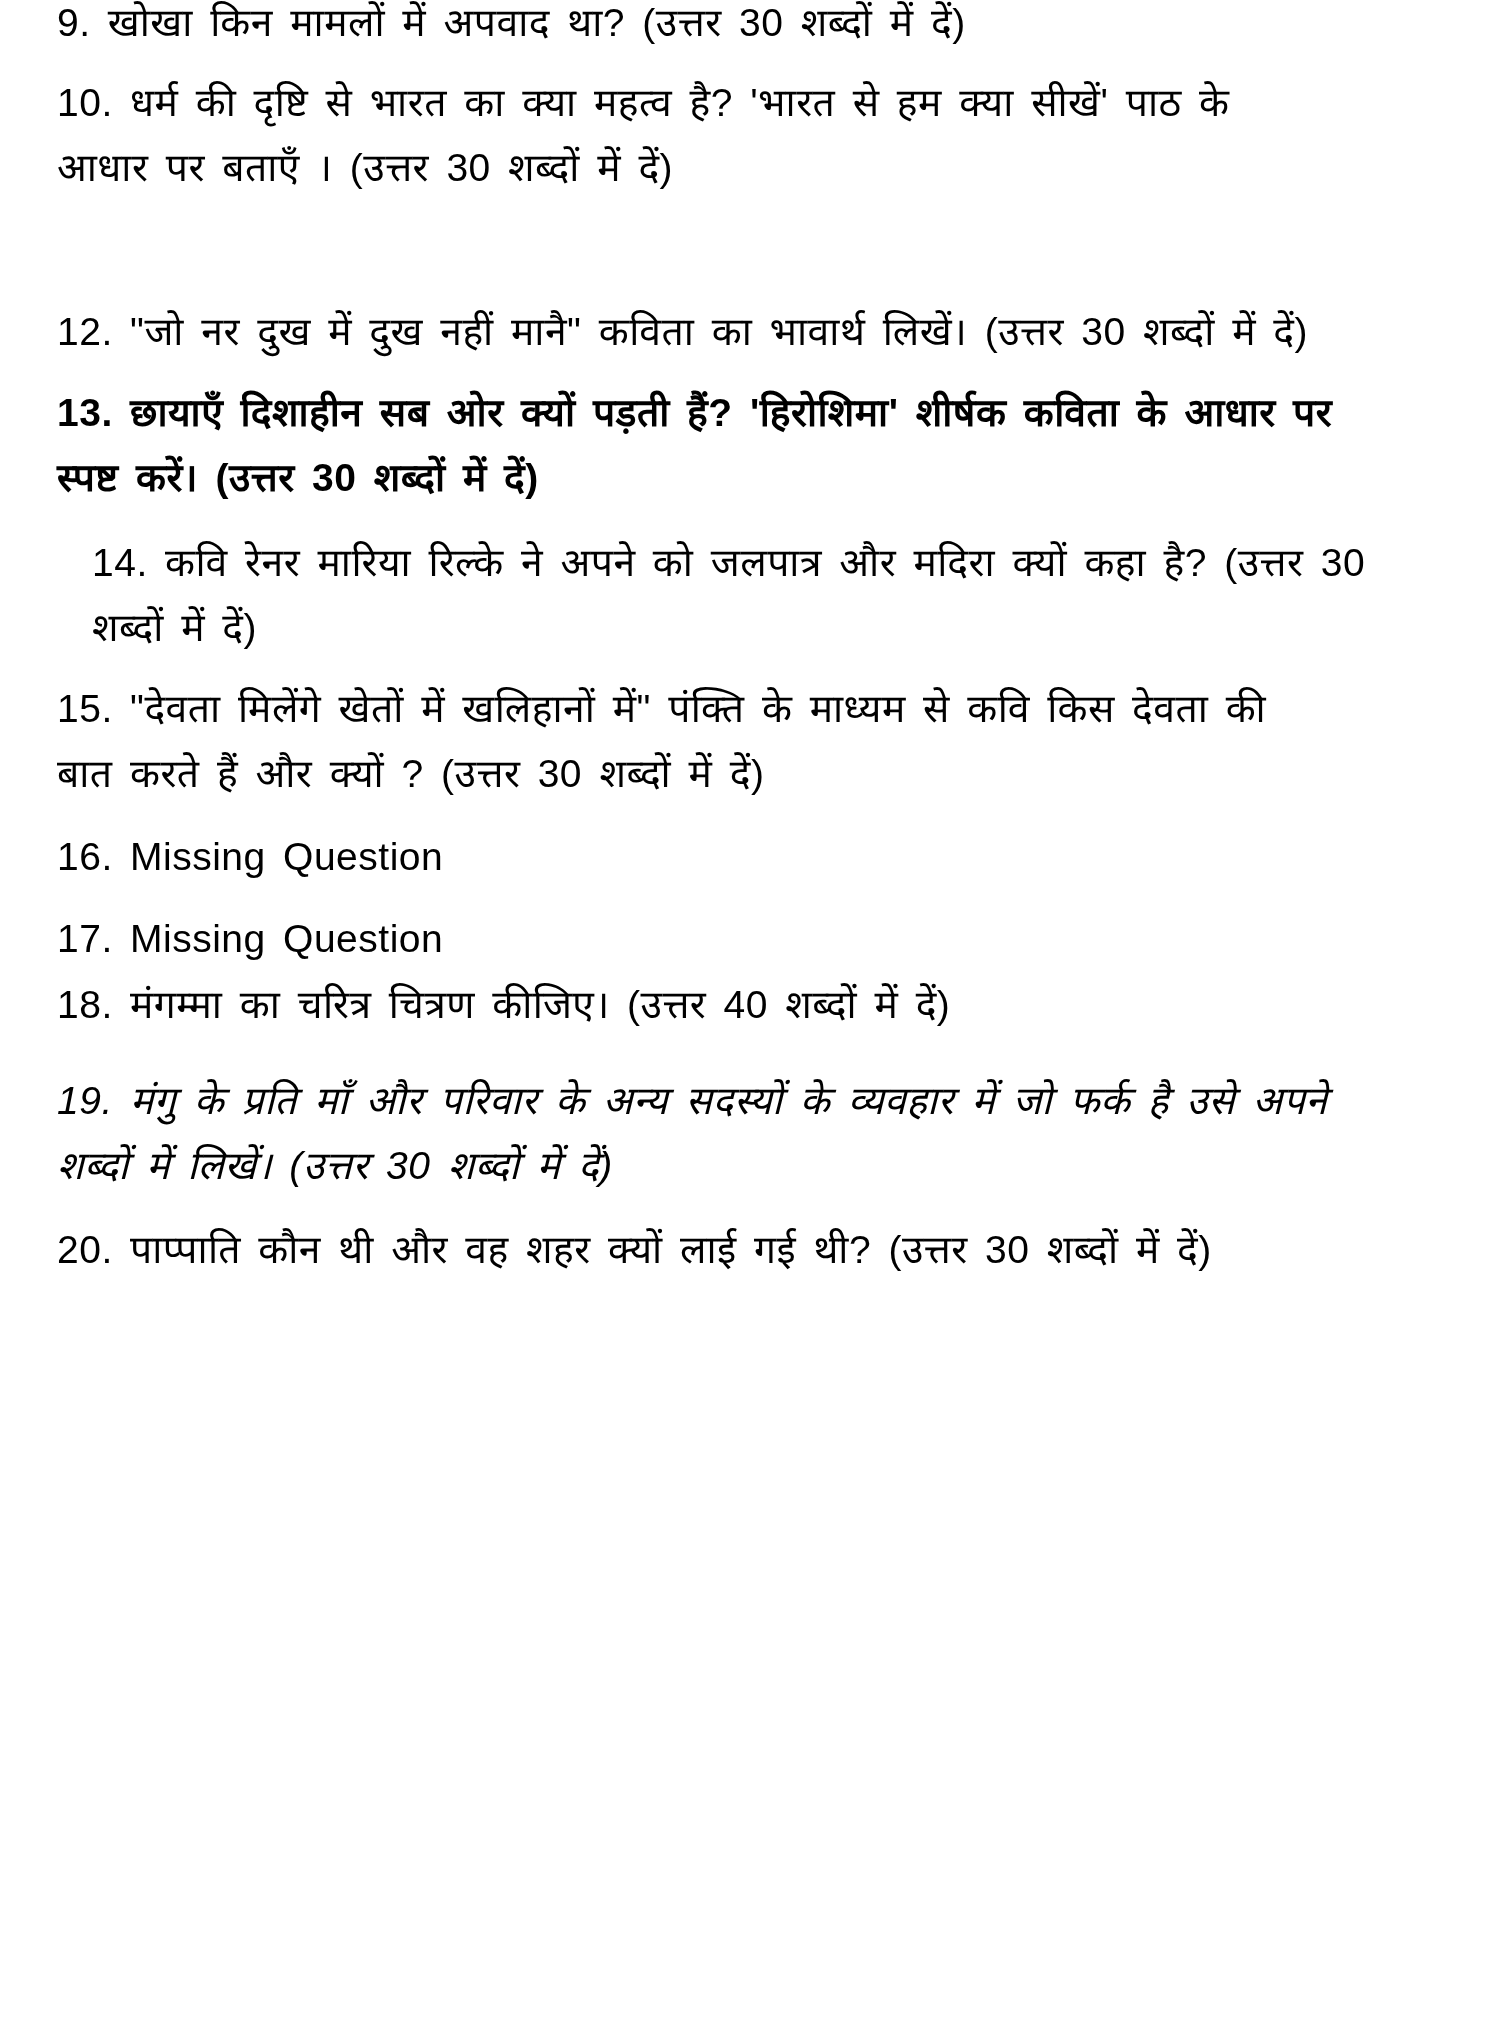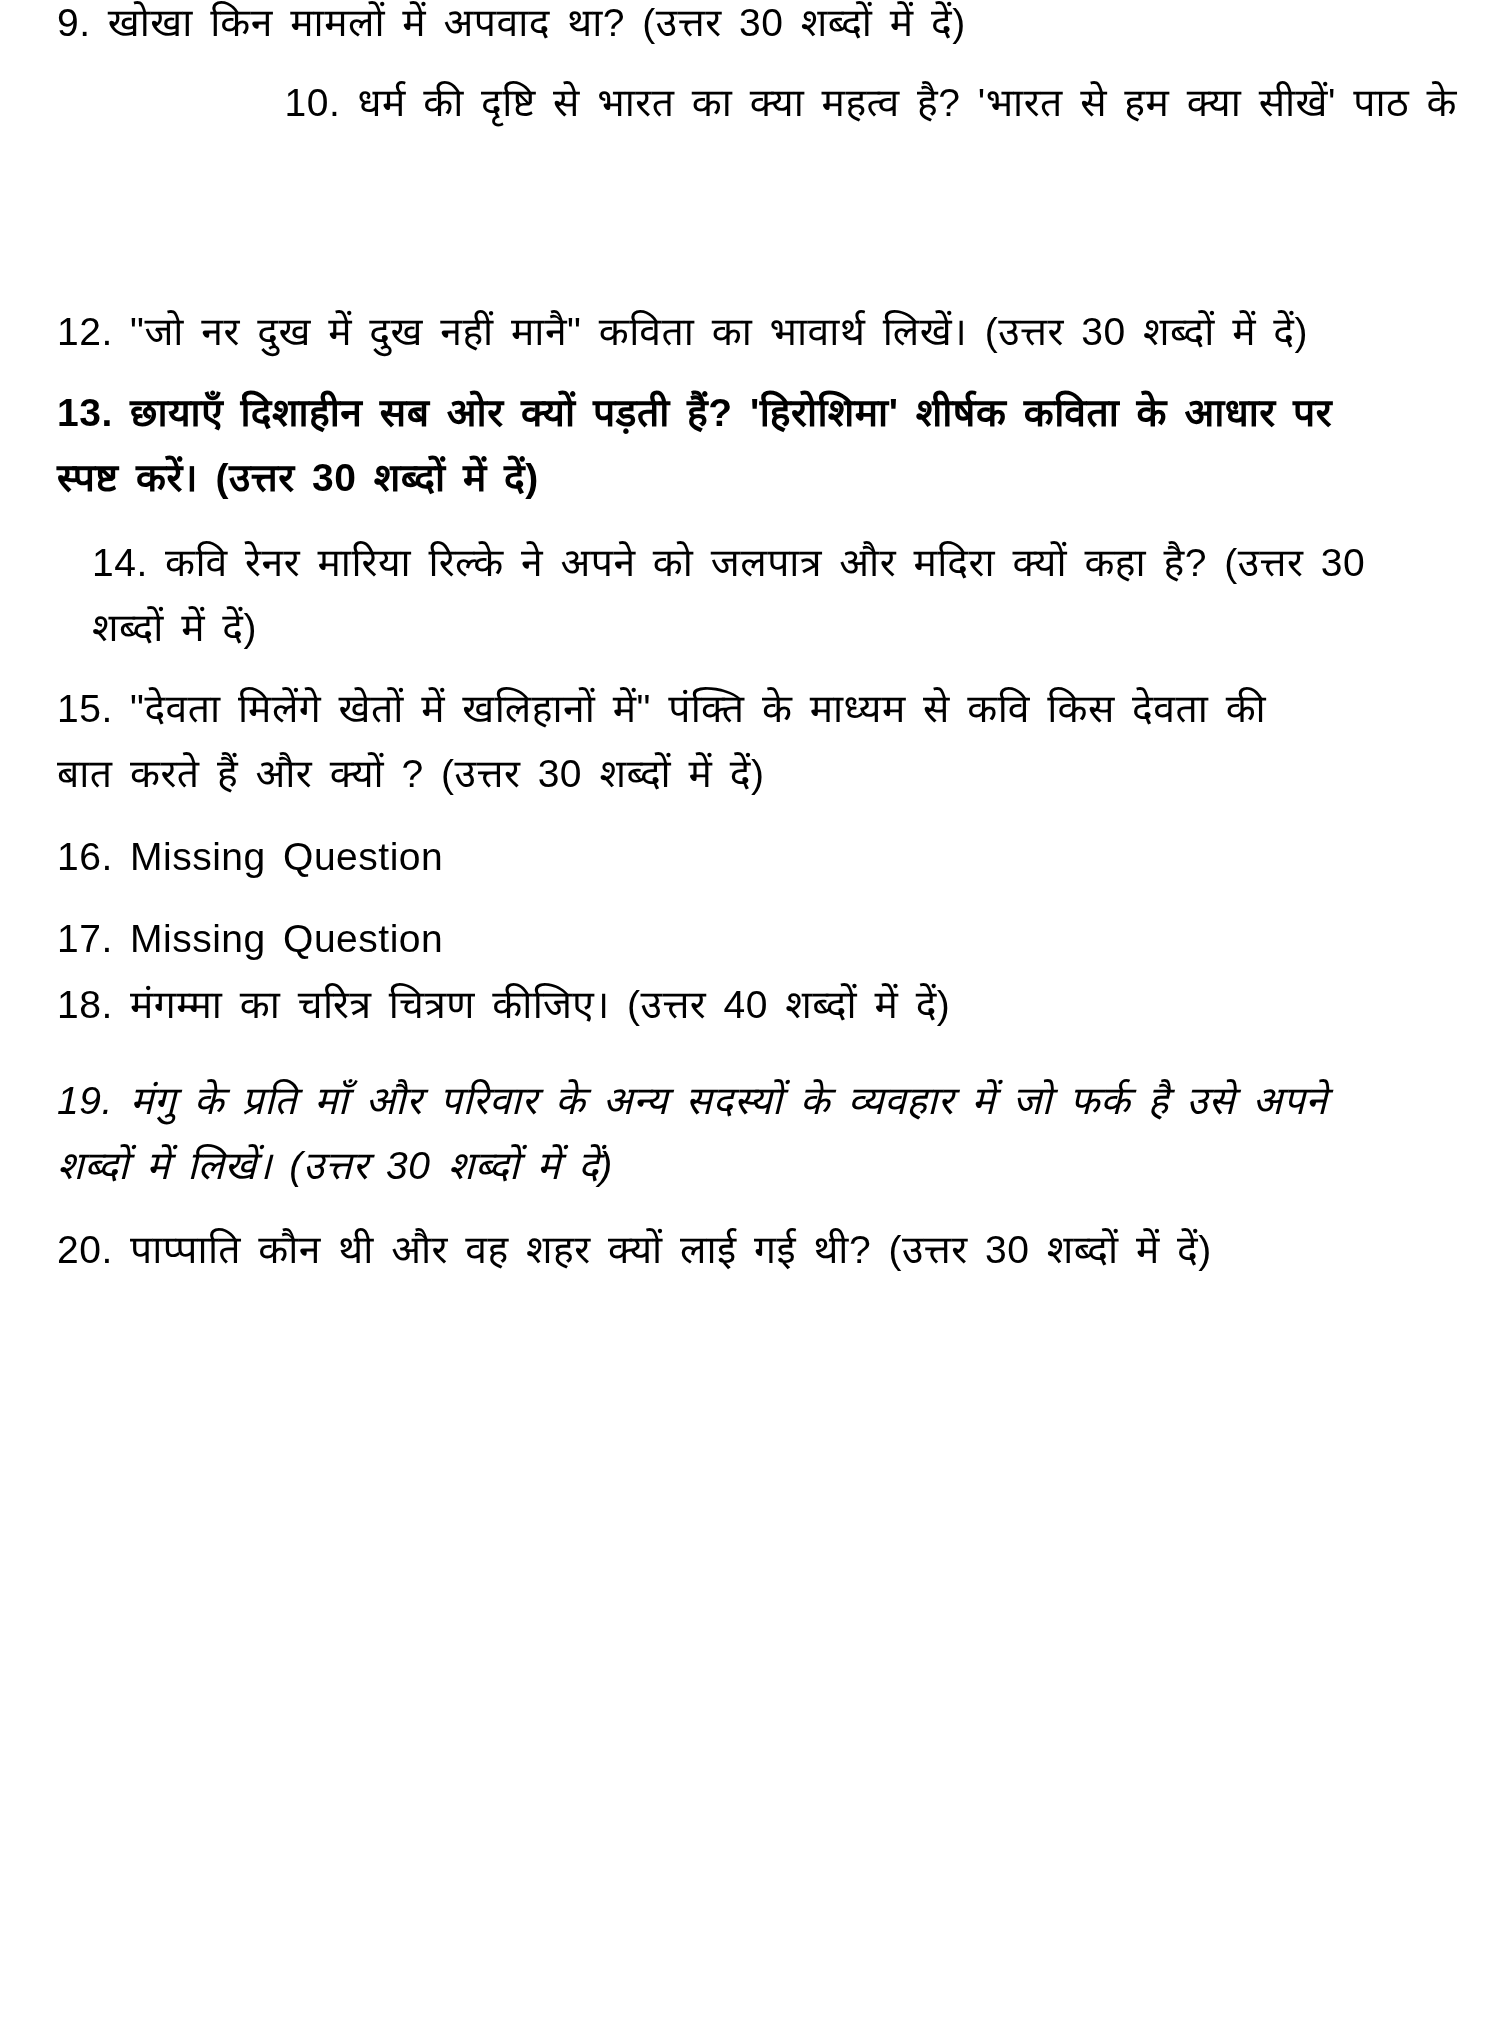--- a/index.html
+++ b/index.html
@@ -39,22 +39,23 @@
   </style>
 </head>
 <body>
 
 <div class="page">
 
   <div class="q" style="top:-10px;">
     <span class="line">9. खोखा किन मामलों में अपवाद था? (उत्तर 30 शब्दों में दें)</span>
   </div>
 
-  <div class="q" style="top:70px;text-align:right;">
+  <div class="q" style="top:70px;">
     <span class="line">10. धर्म की दृष्टि से भारत का क्या महत्व है? 'भारत से हम क्या सीखें' पाठ के</span>
+    <span class="line">आधार पर बताएँ । (उत्तर 30 शब्दों में दें)</span>
   </div>
 
 
   <div class="q" style="top:299px;">
     <span class="line">12. "जो नर दुख में दुख नहीं मानै" कविता का भावार्थ लिखें। (उत्तर 30 शब्दों में दें)</span>
   </div>
 
   <div class="q" style="top:380px;font-weight:bold;">
     <span class="line">13. छायाएँ दिशाहीन सब ओर क्यों पड़ती हैं? 'हिरोशिमा' शीर्षक कविता के आधार पर</span>
     <span class="line">स्पष्ट करें। (उत्तर 30 शब्दों में दें)</span>

